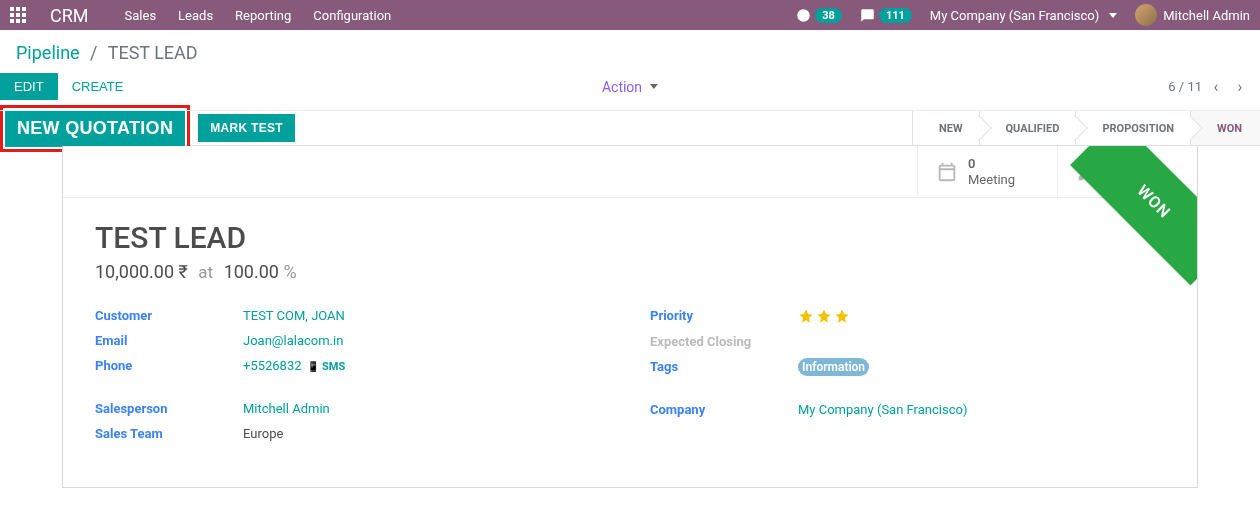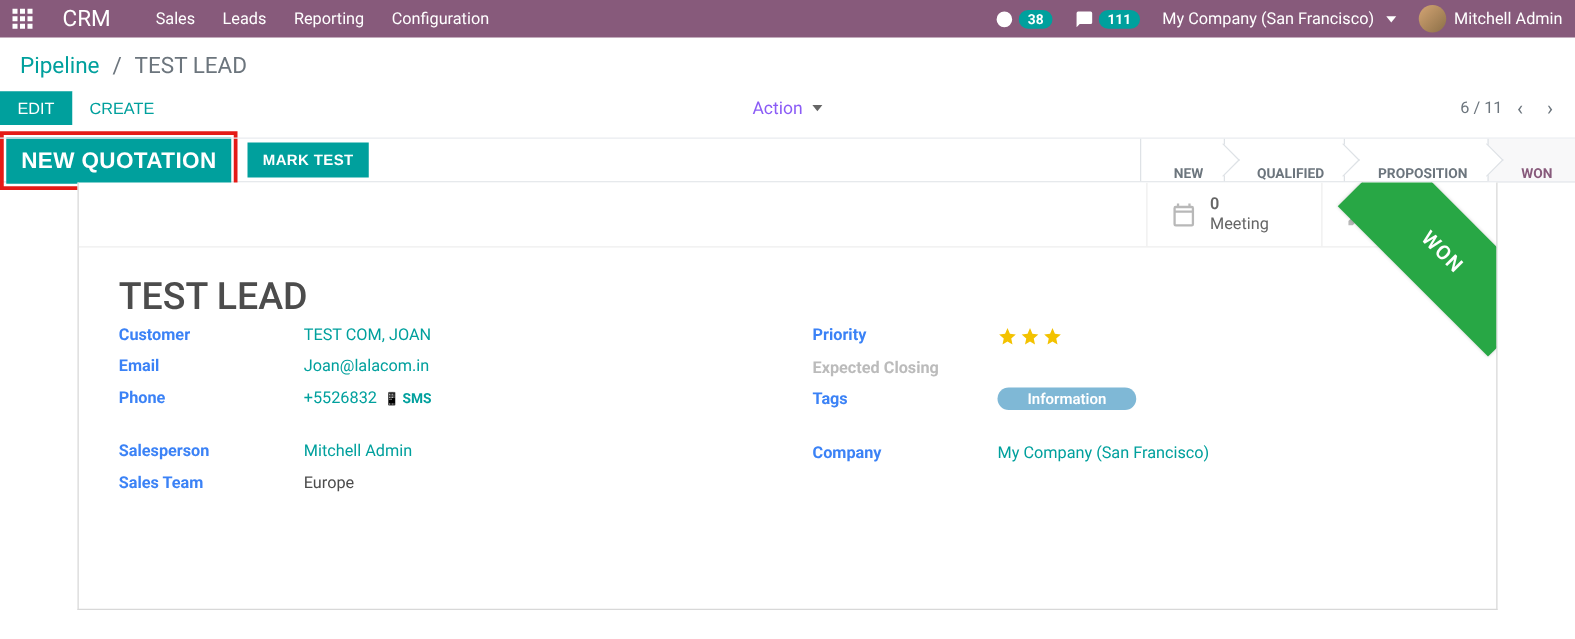--- a/index.html
+++ b/index.html
@@ -33,21 +33,21 @@
 .pager { margin-left: auto; display: flex; align-items: center; font-size: 13px; color: #6c757d; padding-right: 10px; gap: 4px; }
 .pager .chev { width: 20px; text-align: center; font-size: 16px; color: #6c757d; cursor: pointer; user-select:none; }
 
 
 .statusbar { display: flex; align-items: stretch; border-bottom: 1px solid #dee2e6; height: 35px; }
 .status-buttons { display: flex; gap: 8px; padding: 0; align-items:center; }
 .btn-quote { background: #00a09d; color: #fff; border: none; padding: 8px 12px; font-size: 18px; font-weight: 700; letter-spacing: .3px; cursor: pointer; }
 .btn-lost { background: #00a09d; color: #fff; border: none; padding: 7px 12px; font-size: 12px; font-weight: 700; letter-spacing: .3px; cursor: pointer; }
 .highlight-box { border: 3px solid #e41b17; padding: 2px; display:inline-flex; }
 .stages { margin-left: auto; display: flex; align-items: center; }
-.stage { position: relative; padding: 0 16px 0 26px; height: 100%; display:flex; align-items:flex-end; font-size: 11px; font-weight: 700; color: #6c757d; border-left: 1px solid #dee2e6; }
+.stage { position: relative; padding: 0 16px 0 26px; height: 100%; display:flex; align-items:center; font-size: 11px; font-weight: 700; color: #6c757d; border-left: 1px solid #dee2e6; }
 .stage:first-child{ border-left:1px solid #dee2e6;}
 .stage.active { color: #875a7b; background:#f8f8f9; }
 .stage::after { content:''; position:absolute; right:-9px; top:50%; transform:translateY(-50%) rotate(45deg); width:18px; height:18px; background:#fff; border-top:1px solid #dee2e6; border-right:1px solid #dee2e6; z-index:1; }
 .stage.active::after{ background:#f8f8f9; }
 .stage:last-child::after{ display:none; }
 .stage:last-child{ padding-right:18px; }
 .stage span{ position:relative; z-index:2; }
 
 
 .sheet-container { padding: 0 62px 0 62px; }
@@ -70,21 +70,21 @@
 .cols { display:flex; gap:40px; }
 .col { flex:1; }
 .field-row { display:flex; margin-bottom:10px; font-size:13px; }
 .field-label { width:148px; color:#3b82f6; font-weight:700; }
 .field-val { color:#4c4c4c; }
 .field-val.link { color:#00a09d; }
 .sms-badge { color:#00a09d; font-size:11px; font-weight:700; margin-left:6px; }
 .sms-badge::before{ content:'📱'; font-size:10px; margin-right:2px; filter:grayscale(1) brightness(1.3);}
 .stars { display:flex; gap:2px; }
 .stars svg { width:16px; height:16px; fill:#f3c200; }
-.tag-pill { background:#7fb8d6; color:#fff; padding:2px 24px; border-radius:12px; font-size:12px; font-weight:600; }
+.tag-pill { background:#7fb8d6; color:#fff; padding:2px 4px; border-radius:12px; font-size:12px; font-weight:600; }
 .section-gap { height:18px; }
 .caret-down { display:inline-block; width:0; height:0; border-left:4px solid transparent; border-right:4px solid transparent; border-top:5px solid #666; vertical-align:middle; margin-left:4px;}
 </style>
 </head>
 <body>
 
 <div class="topnav">
   <div class="apps-icon">
       <span></span>
       <span></span>
@@ -190,20 +190,26 @@
           <span class="stat-num">0</span>
           <span class="stat-lbl">Quotations</span>
         </div>
       </div>
     </div>
 
     <div class="ribbon">WON</div>
 
     <div class="lead-body">
       <h1 class="lead-title">TEST LEAD</h1>
+      <div class="lead-amt">
+        <span>10,000.00 ₹</span>
+        <span class="at">at</span>
+        <span>100.00</span>
+        <span class="pct">%</span>
+      </div>
 
       <div class="cols">
         <div class="col">
           <div class="field-row">
             <div class="field-label">Customer</div>
             <div class="field-val link">TEST COM, JOAN</div>
           </div>
           <div class="field-row">
             <div class="field-label">Email</div>
             <div class="field-val link">Joan@lalacom.in</div>

